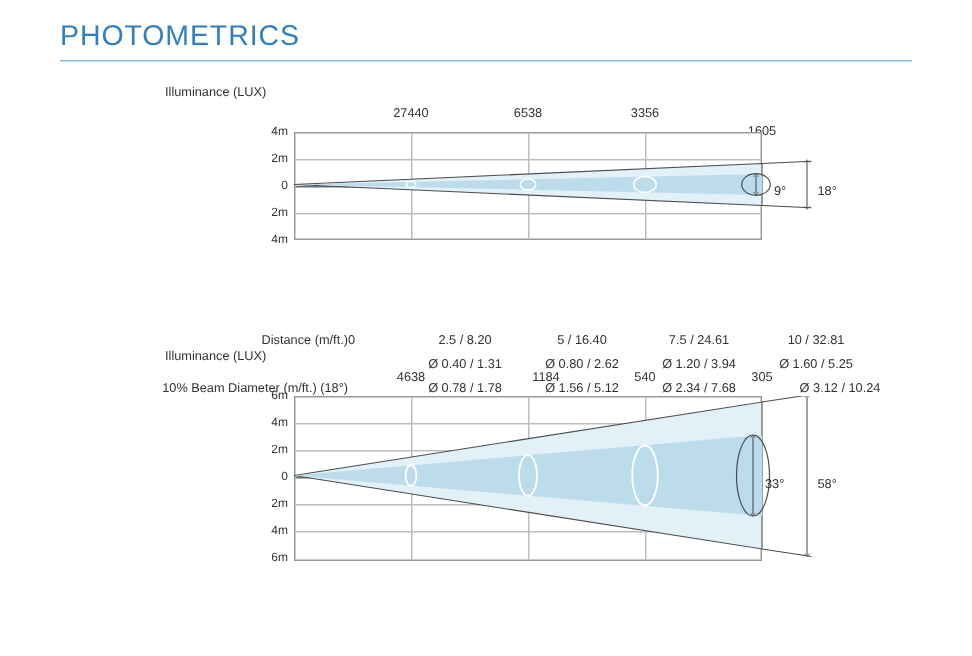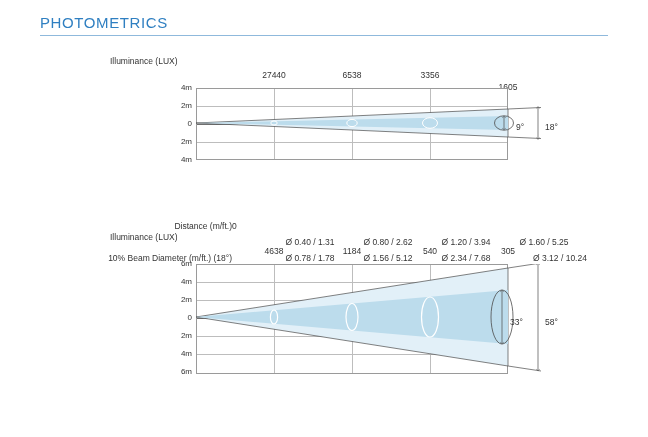--- a/index.html
+++ b/index.html
@@ -20,21 +20,21 @@
     height: 437px;
   }
   
   .header {
     position: absolute;
     left: 40px;
     top: 14px;
     width: 568px;
   }
   .header-title {
-    font-size: 15px;
+    font-size: 19px;
     letter-spacing: 0.6px;
     color: #2f7fc1;
     font-weight: normal;
   }
   .header-rule {
     margin-top: 4px;
     height: 1px;
     background: #8fb9dc;
     width: 568px;
   }
@@ -241,20 +241,26 @@
       <line x1="342" y1="19.5" x2="342" y2="50.5" stroke="#4b4b4b" stroke-width="0.7" marker-start="url(#a1s)" marker-end="url(#a1e)"></line>
     </svg>
 
     <div class="ann" style="left:516px; top:66px;">9°</div>
     <div class="ann" style="left:545px; top:66px;">18°</div>
 
     <div class="rows rows-1">
       <div class="row">
         <div class="row-label">Distance (m/ft.)</div>
         <div class="row-zero">0</div>
+        <div class="row-cells">
+          <span style="left:35px;">2.5 / 8.20</span>
+          <span style="left:113px;">5 / 16.40</span>
+          <span style="left:191px;">7.5 / 24.61</span>
+          <span style="left:269px;">10 / 32.81</span>
+        </div>
       </div>
       <div class="row">
         <div class="row-cells">
           <span style="left:35px;">Ø 0.40 / 1.31</span>
           <span style="left:113px;">Ø 0.80 / 2.62</span>
           <span style="left:191px;">Ø 1.20 / 3.94</span>
           <span style="left:269px;">Ø 1.60 / 5.25</span>
         </div>
       </div>
       <div class="row">
@@ -268,21 +274,21 @@
       </div>
     </div>
   </div>
 
   <div class="block block-2">
 
     <div class="illum-label">Illuminance (LUX)</div>
 
     <div class="col-values">
       <span style="left:48px;">4638</span>
-      <span style="left:126px;">1184</span>
+      <span style="left:138px;">1184</span>
       <span style="left:204px;">540</span>
       <span style="left:282px;">305</span>
     </div>
 
     <div class="ylabels ylabels-2">
       <span style="top:-5px;">6m</span>
       <span style="top:13px;">4m</span>
       <span style="top:31px;">2m</span>
       <span style="top:49px;">0</span>
       <span style="top:67px;">2m</span>

